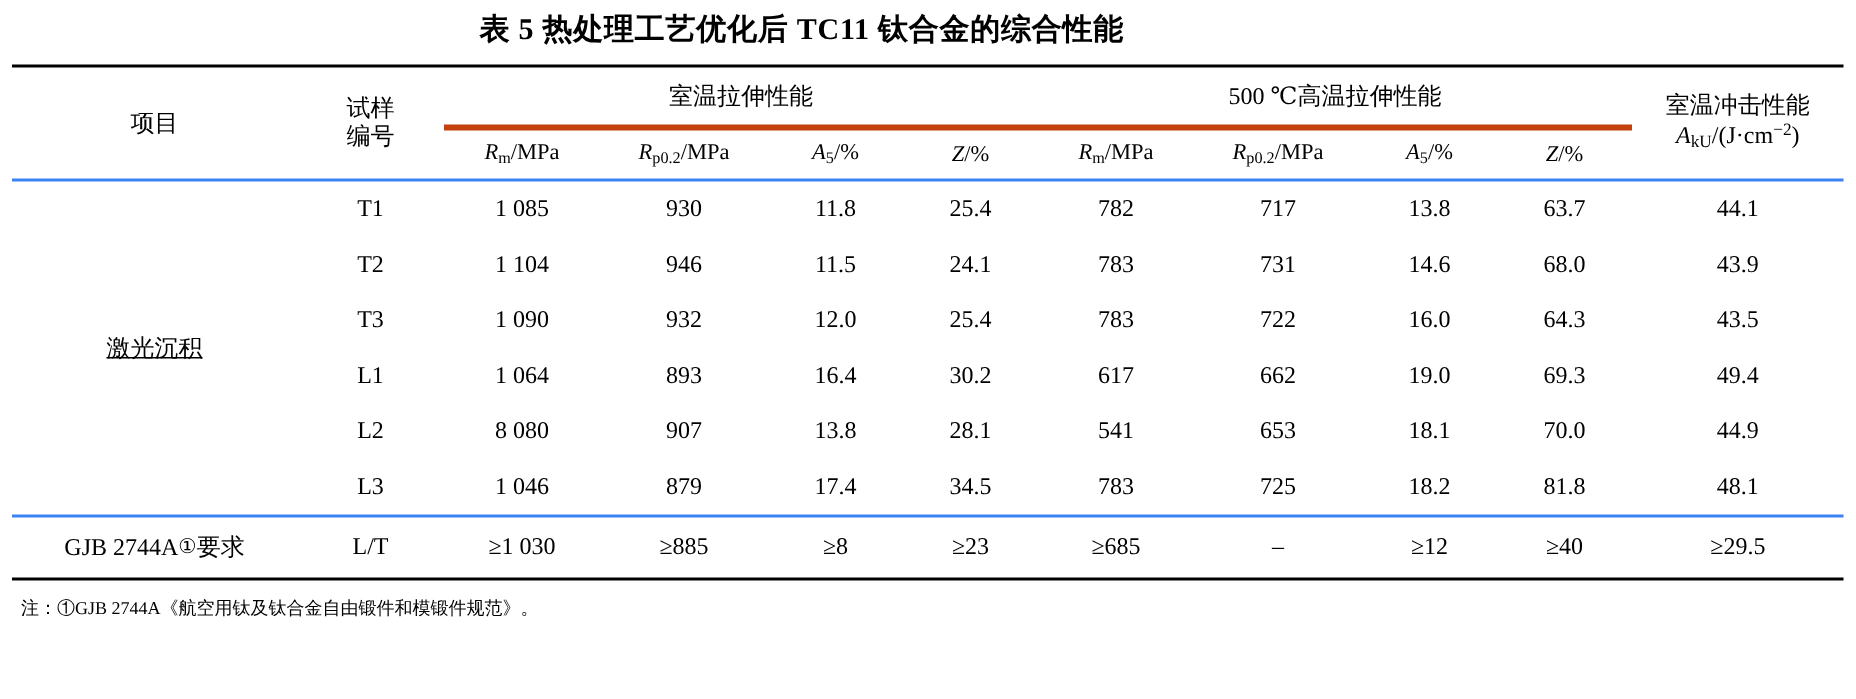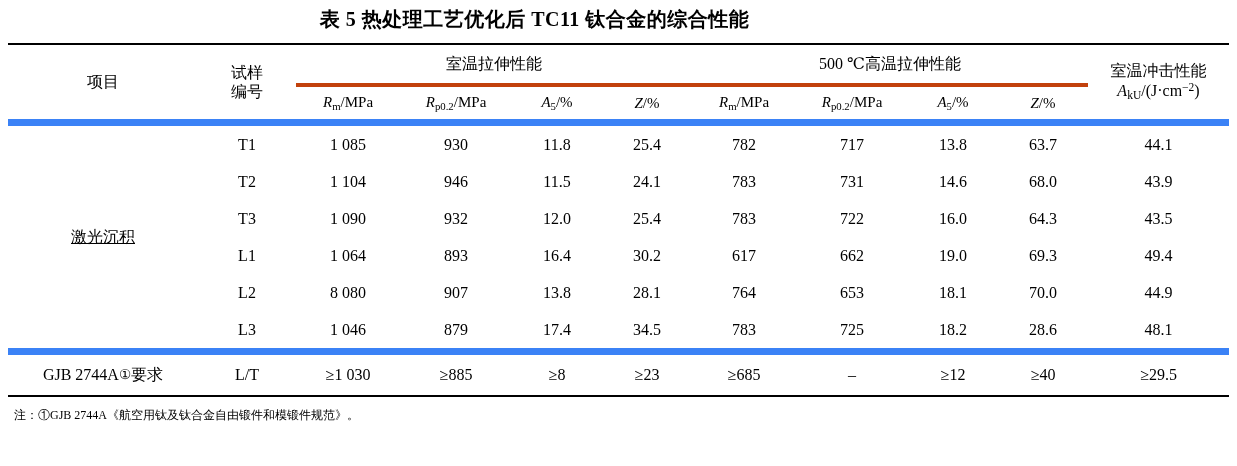--- a/index.html
+++ b/index.html
@@ -38,21 +38,21 @@
   table.main td, table.main th {
     text-align: center;
     vertical-align: middle;
     font-weight: normal;
     padding: 0;
   }
   .rule-top td {
     border-top: 2px solid #000;
   }
   .rule-thin td {
-    border-top: 7px solid #3b82f6;
+    border-top: 2px solid #3b82f6;
   }
   .rule-bottom td {
     border-bottom: 2px solid #000;
   }
   .hdr-row1 td {
     height: 38px;
     font-size: 16px;
   }
   .hdr-row2 td {
     height: 32px;
@@ -196,37 +196,37 @@
         <td>69.3</td>
         <td>49.4</td>
       </tr>
 
       <tr class="data-row">
         <td>L2</td>
         <td>8 080</td>
         <td>907</td>
         <td>13.8</td>
         <td>28.1</td>
-        <td>764</td>
+        <td>541</td>
         <td>653</td>
         <td>18.1</td>
         <td>70.0</td>
         <td>44.9</td>
       </tr>
 
       <tr class="data-row">
         <td>L3</td>
         <td>1 046</td>
         <td>879</td>
         <td>17.4</td>
         <td>34.5</td>
         <td>783</td>
         <td>725</td>
         <td>18.2</td>
-        <td>28.6</td>
+        <td>81.8</td>
         <td>48.1</td>
       </tr>
 
       <tr class="req-row rule-thin rule-bottom">
         <td>GJB 2744A<span class="circled">①</span>要求</td>
         <td>L/T</td>
         <td>≥1 030</td>
         <td>≥885</td>
         <td>≥8</td>
         <td>≥23</td>

